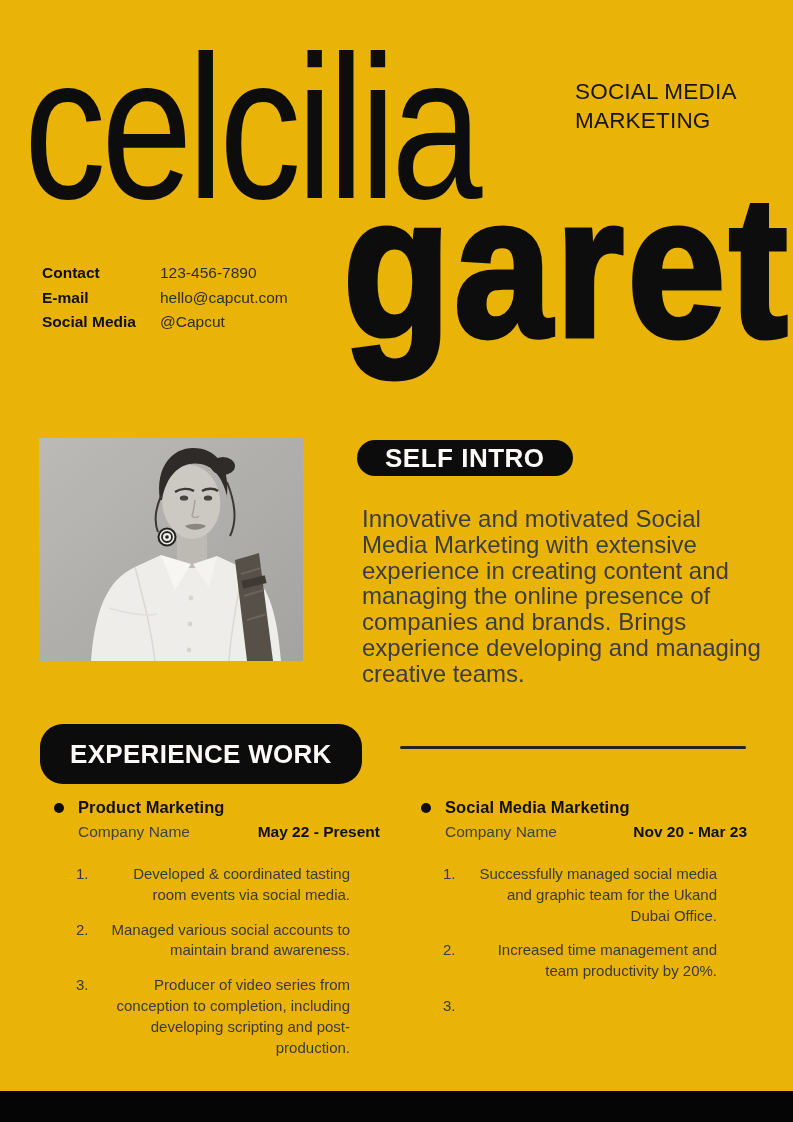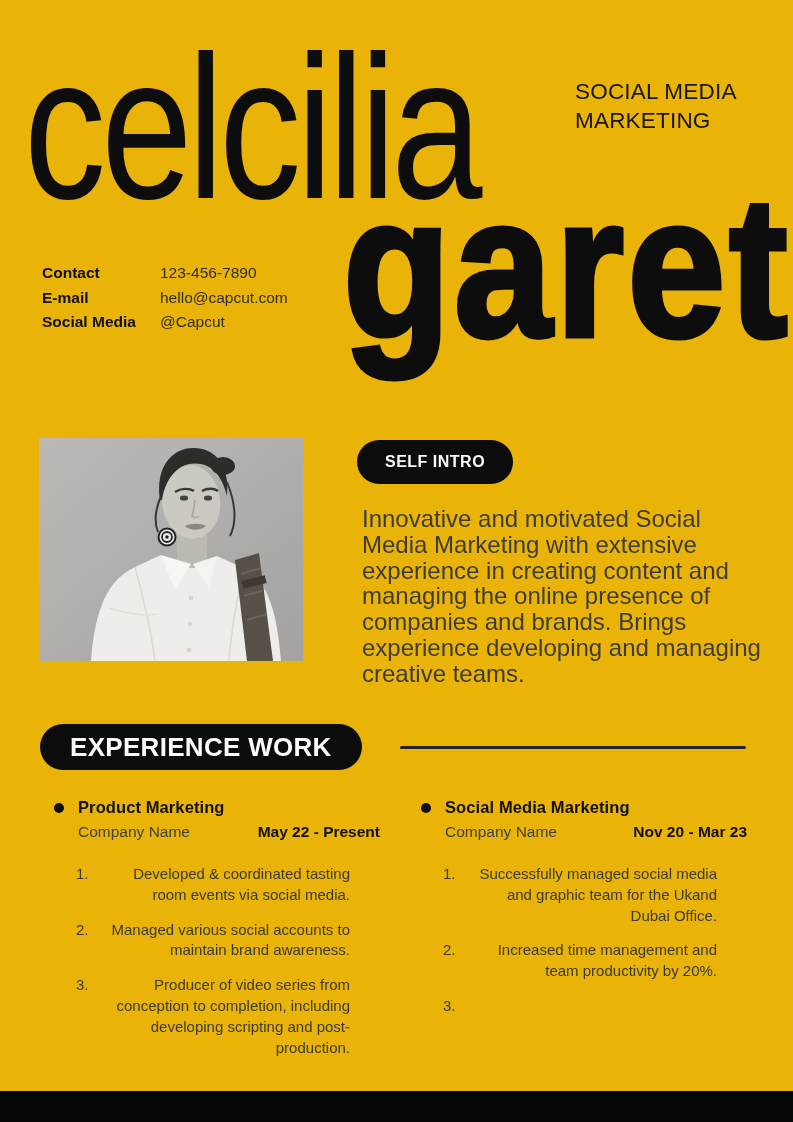--- a/index.html
+++ b/index.html
@@ -85,30 +85,30 @@
     color: #fbfaf6;
     font-weight: 700;
     display: flex;
     align-items: center;
     justify-content: center;
     white-space: nowrap;
   }
   .badge-self {
     left: 357px;
     top: 440px;
-    height: 44px;
+    height: 36px;
     padding: 0 28px;
     border-radius: 24px;
-    font-size: 16px;
+    font-size: 26px;
     letter-spacing: 0.5px;
   }
   .badge-exp {
     left: 40px;
     top: 724px;
-    height: 46px;
+    height: 60px;
     padding: 0 30px;
     border-radius: 23px;
     font-size: 26px;
     letter-spacing: 0.3px;
   }
 
   
   .intro-text {
     position: absolute;
     left: 362px;

